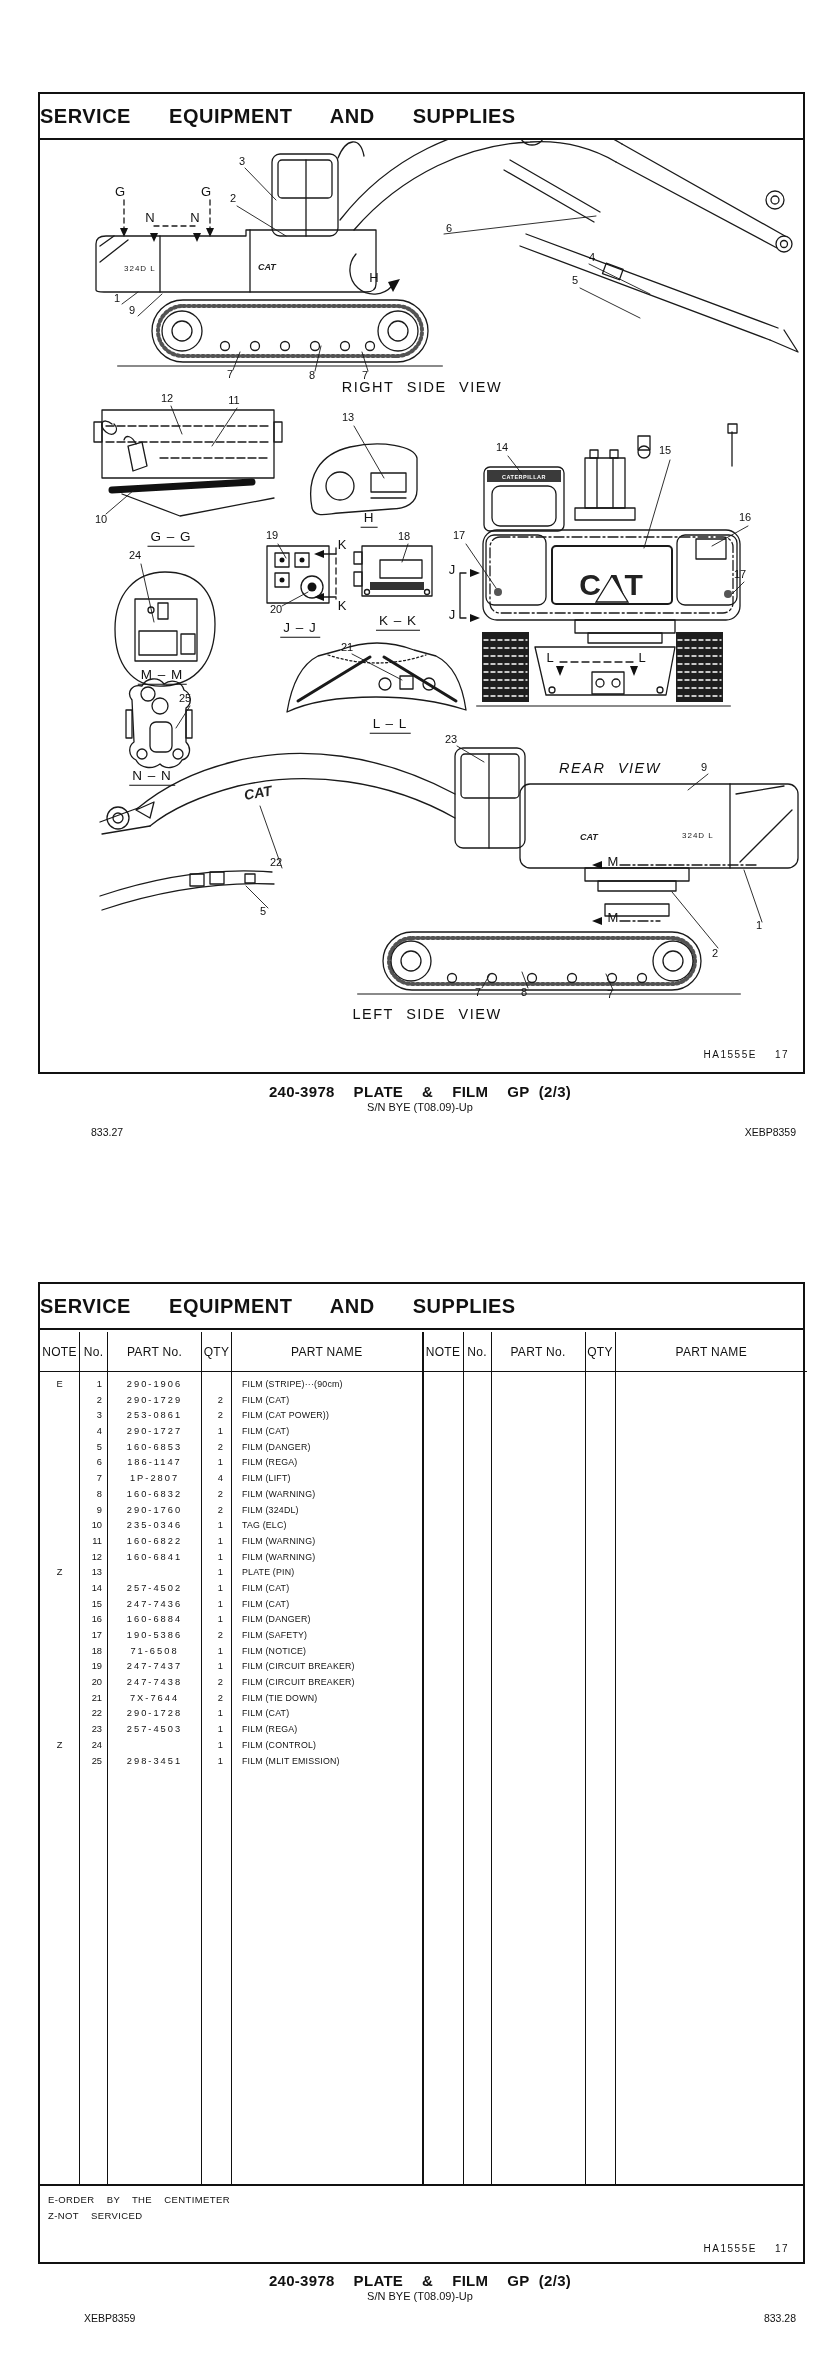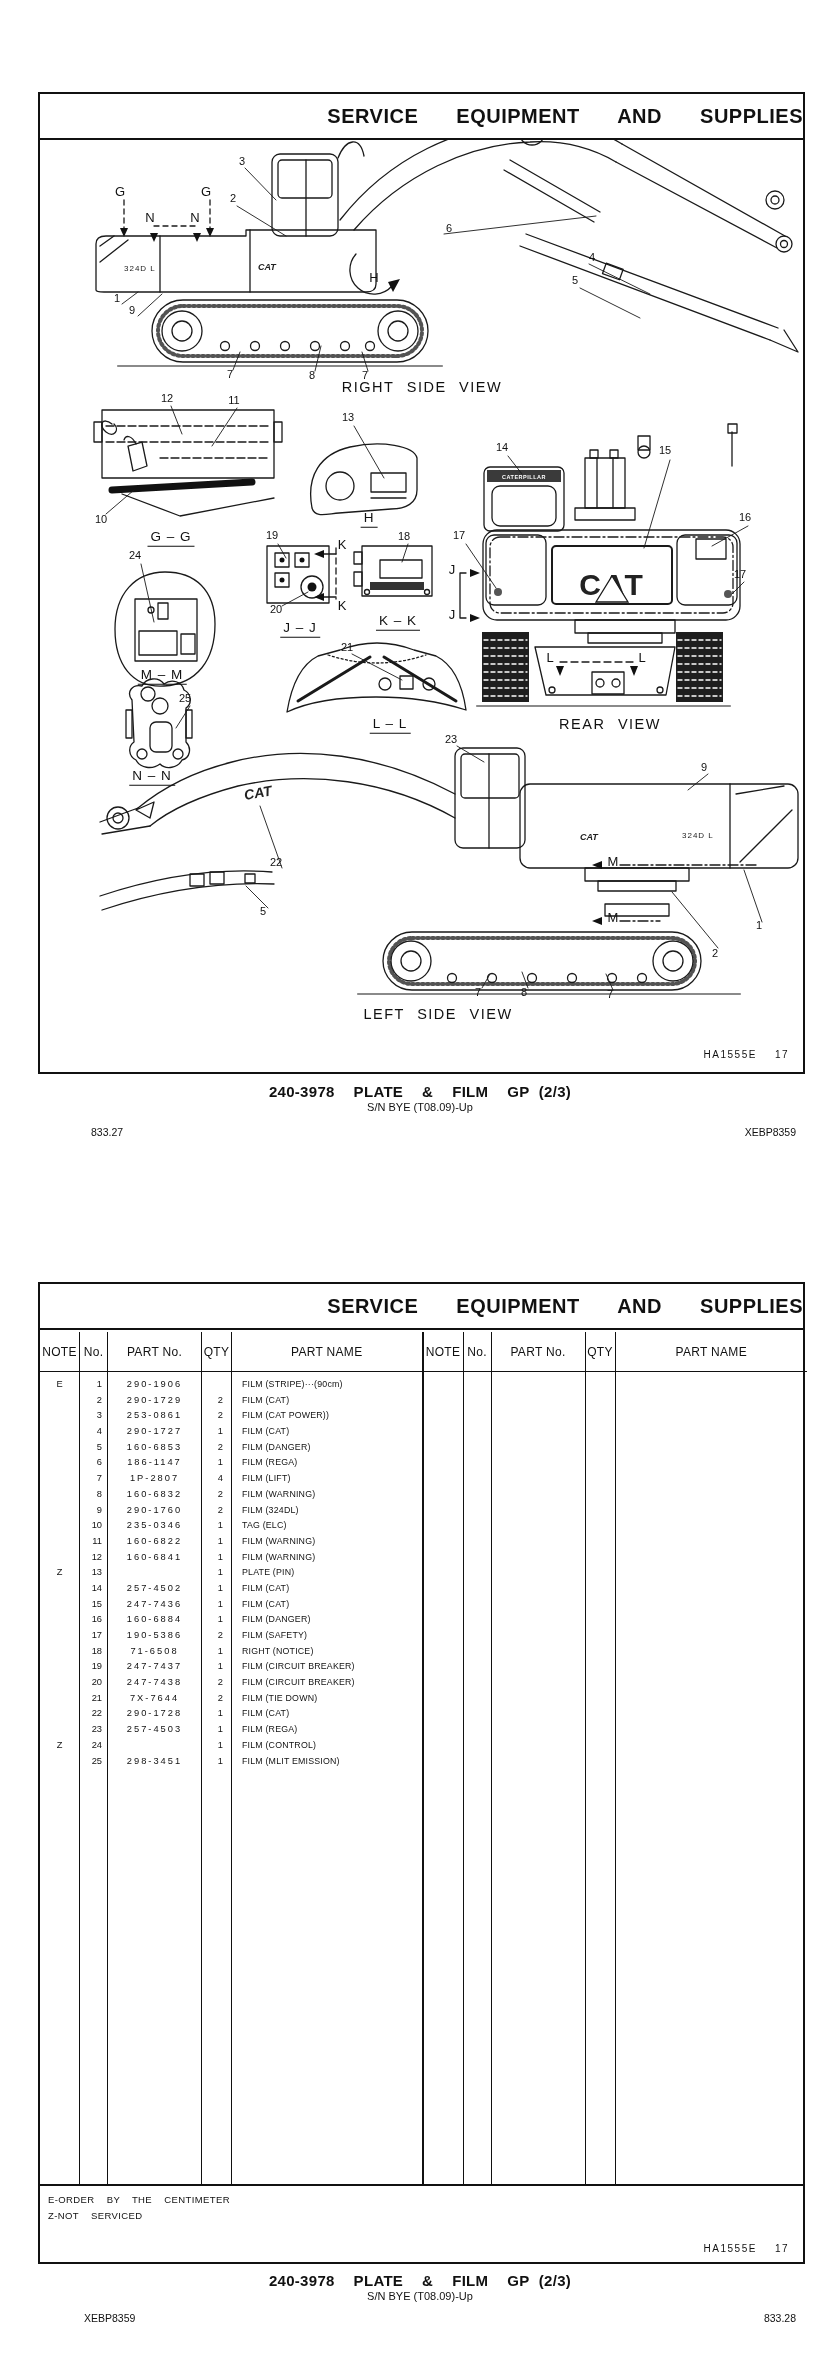--- a/index.html
+++ b/index.html
@@ -1,18 +1,18 @@
 <!DOCTYPE html>
 <html><head>
 <meta charset="utf-8">
 <style>
   html,body{margin:0;padding:0;background:#fff;}
   body{width:840px;height:2377px;position:relative;font-family:"Liberation Sans",sans-serif;color:#111;overflow:hidden;}
   .pbox{position:absolute;left:38px;width:767px;height:982px;border:2px solid #111;background:#fff;box-sizing:border-box;}
-  .ptitle{position:absolute;top:0;left:0;right:0;height:44px;border-bottom:2px solid #111;text-align:right;line-height:44px;
+  .ptitle{position:absolute;top:0;left:0;right:0;height:44px;border-bottom:2px solid #111;text-align:left;line-height:44px;
           font-size:20px;font-weight:bold;letter-spacing:.5px;word-spacing:13px;white-space:pre;}
   .art{position:absolute;left:0;top:46px;width:763px;height:932px;}
   .dlabel{position:absolute;transform:translate(-50%,-50%);font-size:11px;line-height:1;white-space:nowrap;}
   .dlabel.letter{font-size:13px;}
   .seclabel{position:absolute;transform:translate(-50%,-50%);font-size:13.5px;letter-spacing:1px;border-bottom:1.5px solid #111;
             padding:0 3px 2px;white-space:nowrap;line-height:1;}
   .viewcap{position:absolute;transform:translate(-50%,-50%);font-size:14.5px;letter-spacing:1.5px;word-spacing:7px;white-space:nowrap;line-height:1;}
   .platecode{position:absolute;right:14px;font-size:10px;letter-spacing:1.5px;white-space:nowrap;}
   .platecode .gap{margin-left:18px;}
   .pagecap{position:absolute;left:0;width:840px;text-align:center;line-height:1.2;}
@@ -299,22 +299,22 @@
     <div class="dlabel" style="left: 484px; top: 898px;">8</div>
     <div class="dlabel" style="left: 570px; top: 900px;">7</div>
     <div class="seclabel" style="left: 131px; top: 444px;">G – G</div>
     <div class="seclabel" style="left: 329px; top: 425px;">H</div>
     <div class="seclabel" style="left: 260px; top: 535px;">J – J</div>
     <div class="seclabel" style="left: 358px; top: 528px;">K – K</div>
     <div class="seclabel" style="left: 122px; top: 582px;">M – M</div>
     <div class="seclabel" style="left: 112px; top: 683px;">N – N</div>
     <div class="seclabel" style="left: 350px; top: 631px;">L – L</div>
     <div class="viewcap" style="left: 382px; top: 293px;">RIGHT SIDE VIEW</div>
-    <div class="viewcap" style="left: 570px; top: 630px;">REAR VIEW</div>
-    <div class="viewcap" style="left: 398px; top: 920px;">LEFT SIDE VIEW</div>
+    <div class="viewcap" style="left: 570px; top: 674px; font-style: italic;">REAR VIEW</div>
+    <div class="viewcap" style="left: 387px; top: 920px;">LEFT SIDE VIEW</div>
   </div>
 
 <div class="pagecap" style="top:1083px;">
   <div class="cap-main" style="white-space:pre;">240-3978  PLATE  &amp;  FILM  GP (2/3)</div>
   <div class="cap-sub">S/N BYE (T08.09)-Up</div>
 </div>
 <div class="meta" style="top:1126px;left:59px;">833.27</div>
 <div class="meta" style="top:1126px;right:44px;">XEBP8359</div>
 
 <div class="pbox" id="p2box" style="top:1282px;">
@@ -453,21 +453,21 @@
           <div class="cell">FILM (WARNING)</div>
           <div class="cell">FILM (324DL)</div>
           <div class="cell">TAG (ELC)</div>
           <div class="cell">FILM (WARNING)</div>
           <div class="cell">FILM (WARNING)</div>
           <div class="cell">PLATE (PIN)</div>
           <div class="cell">FILM (CAT)</div>
           <div class="cell">FILM (CAT)</div>
           <div class="cell">FILM (DANGER)</div>
           <div class="cell">FILM (SAFETY)</div>
-          <div class="cell">RIGHT (NOTICE)</div>
+          <div class="cell">FILM (NOTICE)</div>
           <div class="cell">FILM (CIRCUIT  BREAKER)</div>
           <div class="cell">FILM (CIRCUIT  BREAKER)</div>
           <div class="cell">FILM (TIE  DOWN)</div>
           <div class="cell">FILM (CAT)</div>
           <div class="cell">FILM (REGA)</div>
           <div class="cell">FILM (CONTROL)</div>
           <div class="cell">FILM (MLIT EMISSION)</div>
         </div>
       </div>
       <div class="tcol c-note" style="left: 383.5px; width: 40px;">

